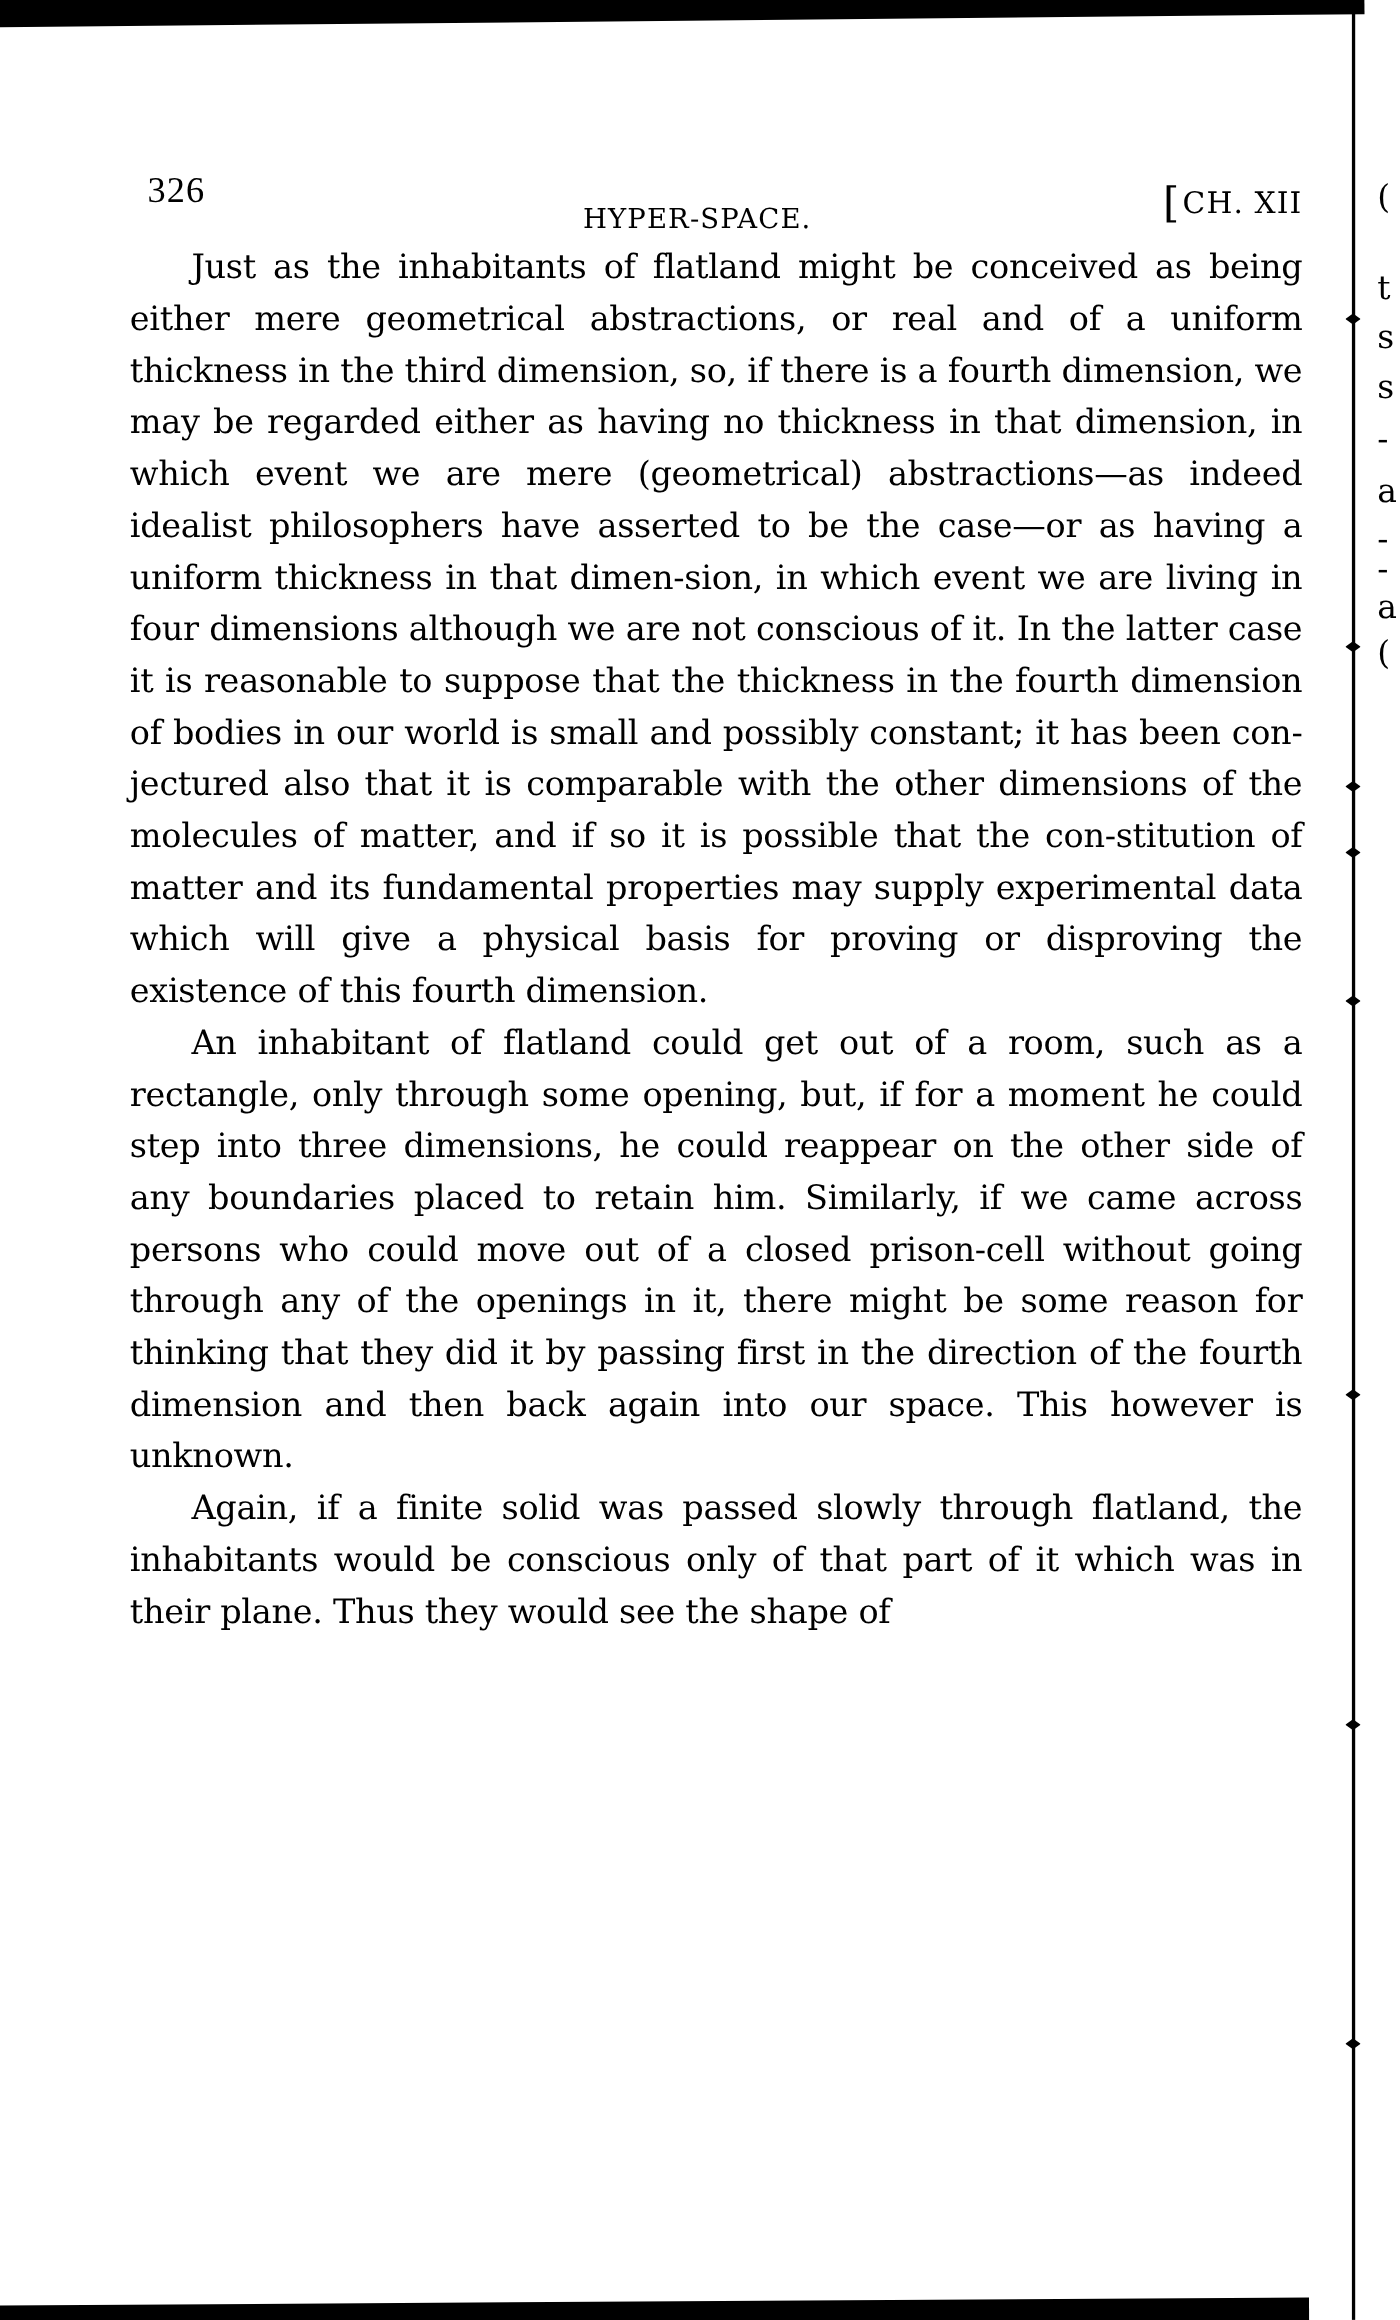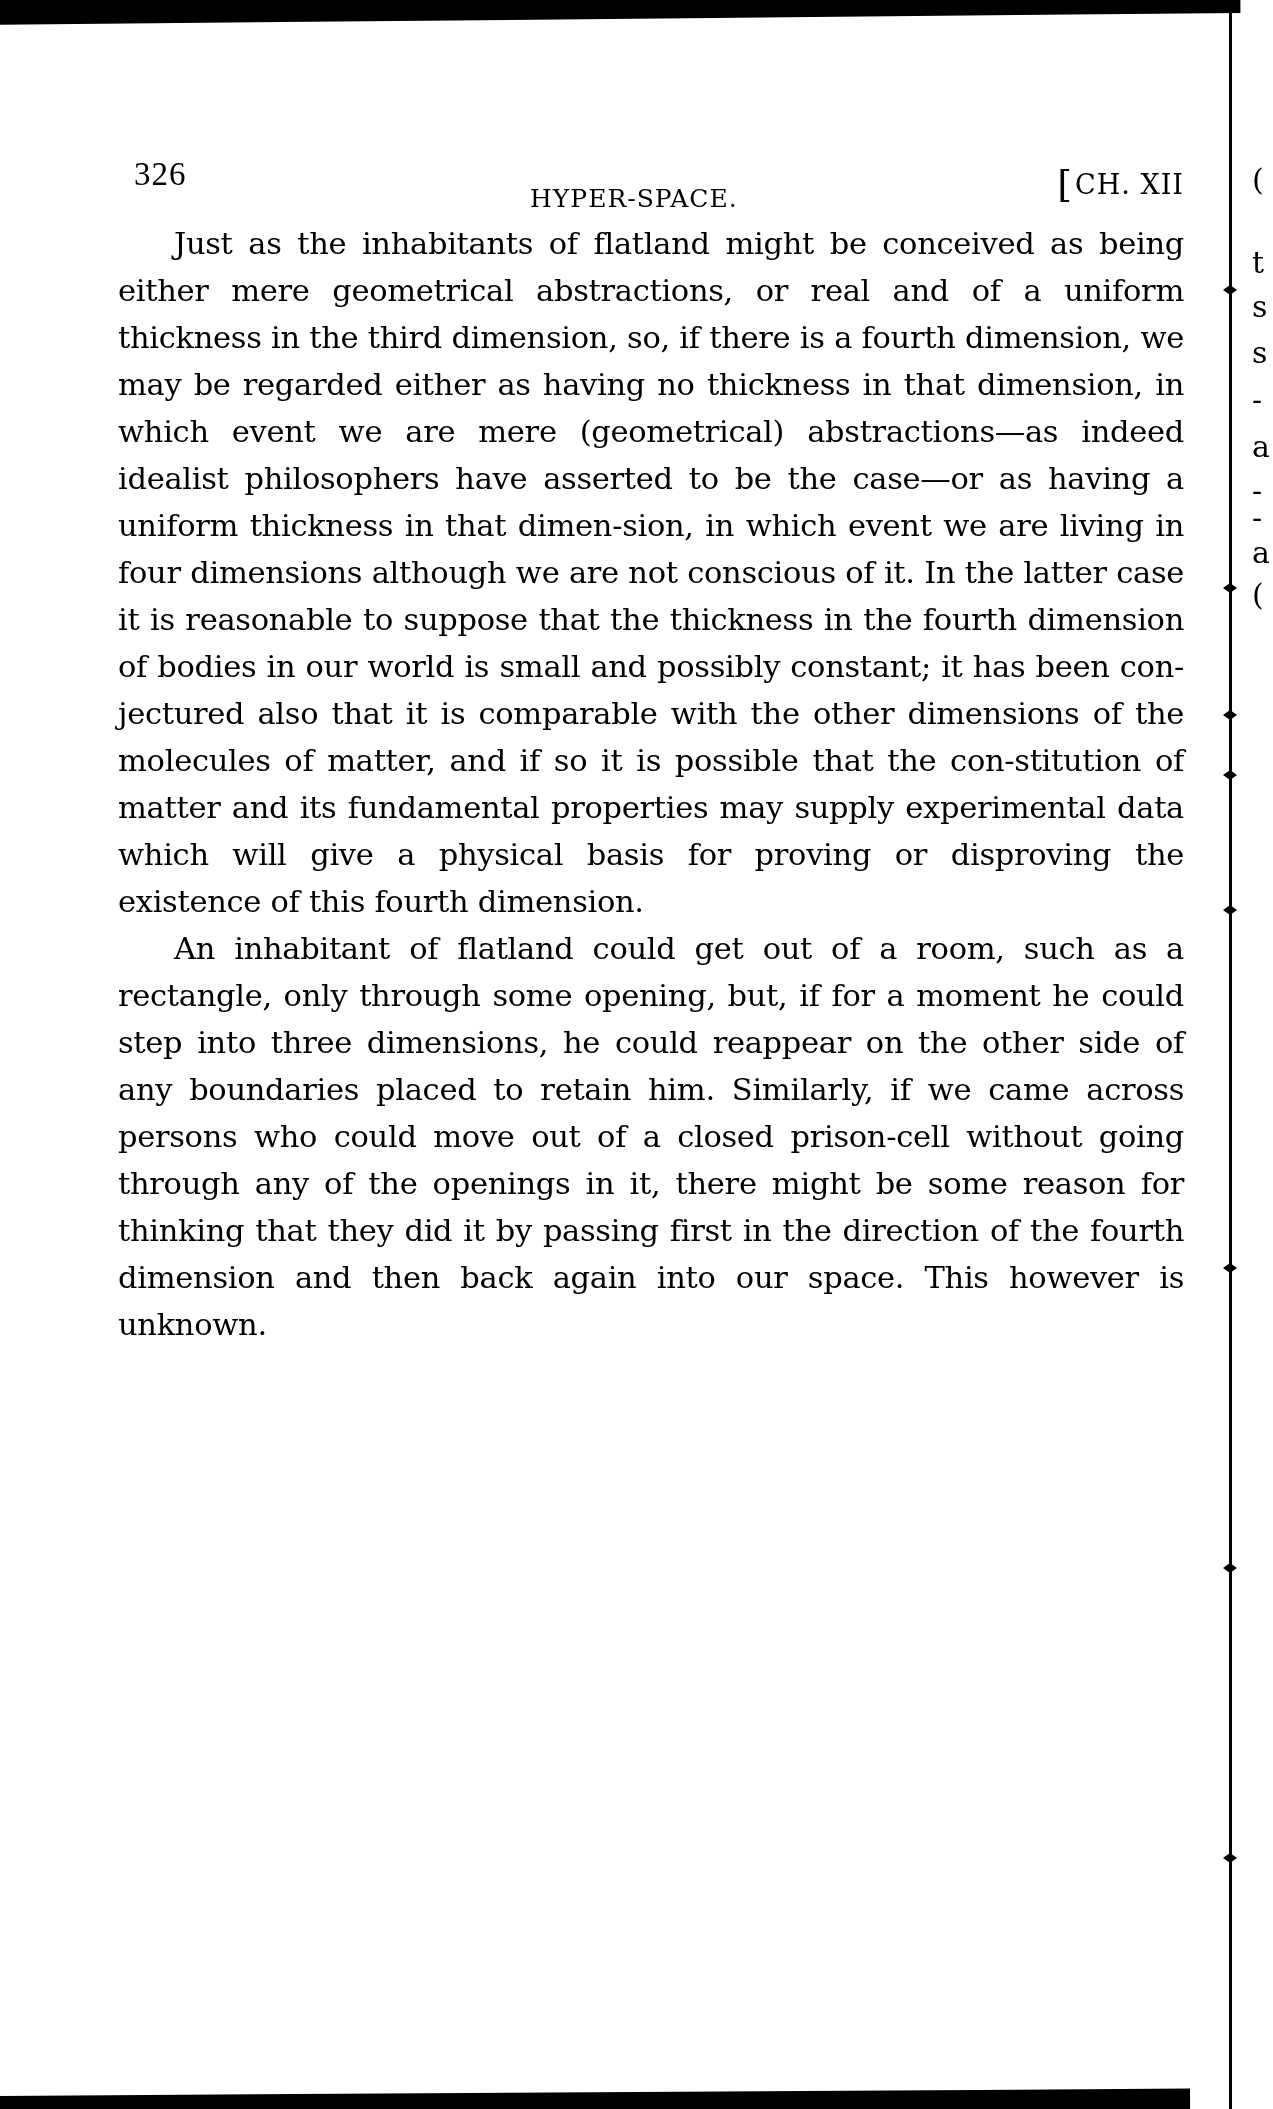--- a/index.html
+++ b/index.html
@@ -156,14 +156,15 @@
 <div class="page">
   <div class="running-head">
     <span class="page-number">326</span>
     <span class="running-title">HYPER-SPACE.</span>
     <span class="chapter-ref"><span class="bracket">[</span><span>CH. XII</span></span>
   </div>
 
   <div class="body-text">
     <p class="para indent">Just as the inhabitants of flatland might be conceived as being either mere geometrical abstractions, or real and of a uniform thickness in the third dimension, so, if there is a fourth dimension, we may be regarded either as having no thickness in that dimension, in which event we are mere (geometrical) abstractions—as indeed idealist philosophers have asserted to be the case—or as having a uniform thickness in that dimen-sion, in which event we are living in four dimensions although we are not conscious of it.  In the latter case it is reasonable to suppose that the thickness in the fourth dimension of bodies in our world is small and possibly constant; it has been con-jectured also that it is comparable with the other dimensions of the molecules of matter, and if so it is possible that the con-stitution of matter and its fundamental properties may supply experimental data which will give a physical basis for proving or disproving the existence of this fourth dimension.</p>
     <p class="para indent">An inhabitant of flatland could get out of a room, such as a rectangle, only through some opening, but, if for a moment he could step into three dimensions, he could reappear on the other side of any boundaries placed to retain him.  Similarly, if we came across persons who could move out of a closed prison-cell without going through any of the openings in it, there might be some reason for thinking that they did it by passing first in the direction of the fourth dimension and then back again into our space.  This however is unknown.</p>
+    <p class="para indent">Again, if a finite solid was passed slowly through flatland, the inhabitants would be conscious only of that part of it which was in their plane.  Thus they would see the shape of</p>
   </div>
 </div>
 
 </body></html>

